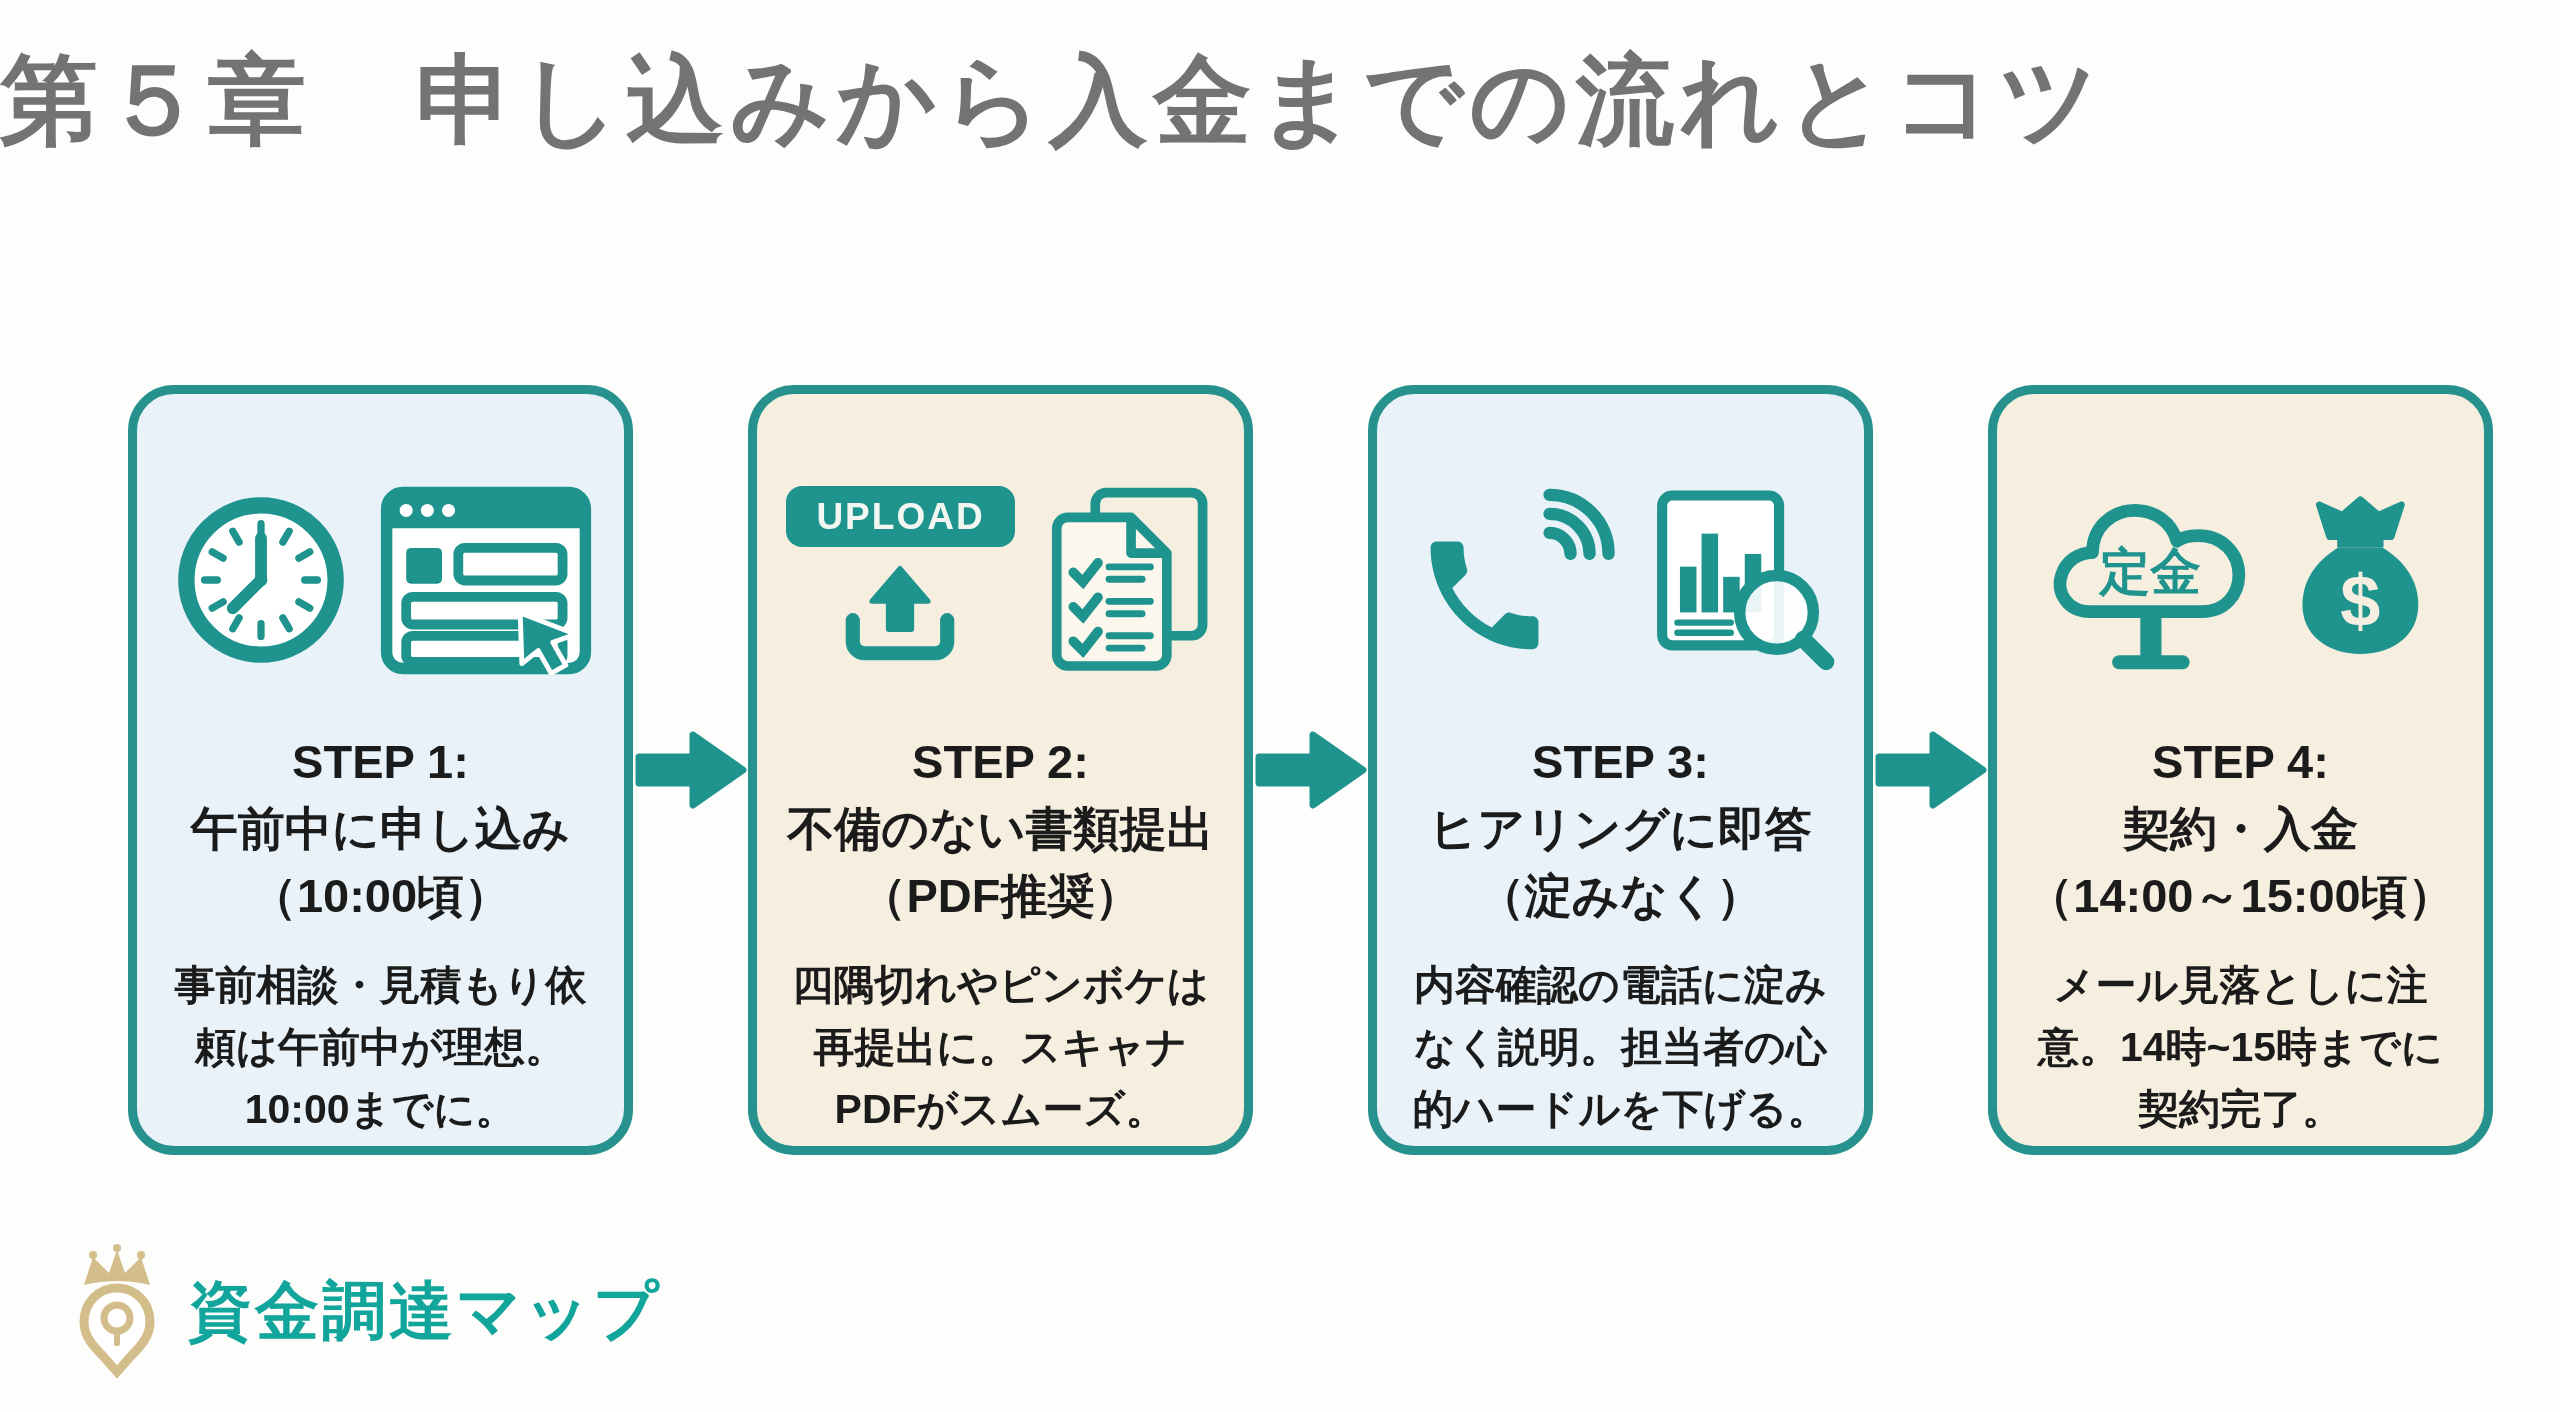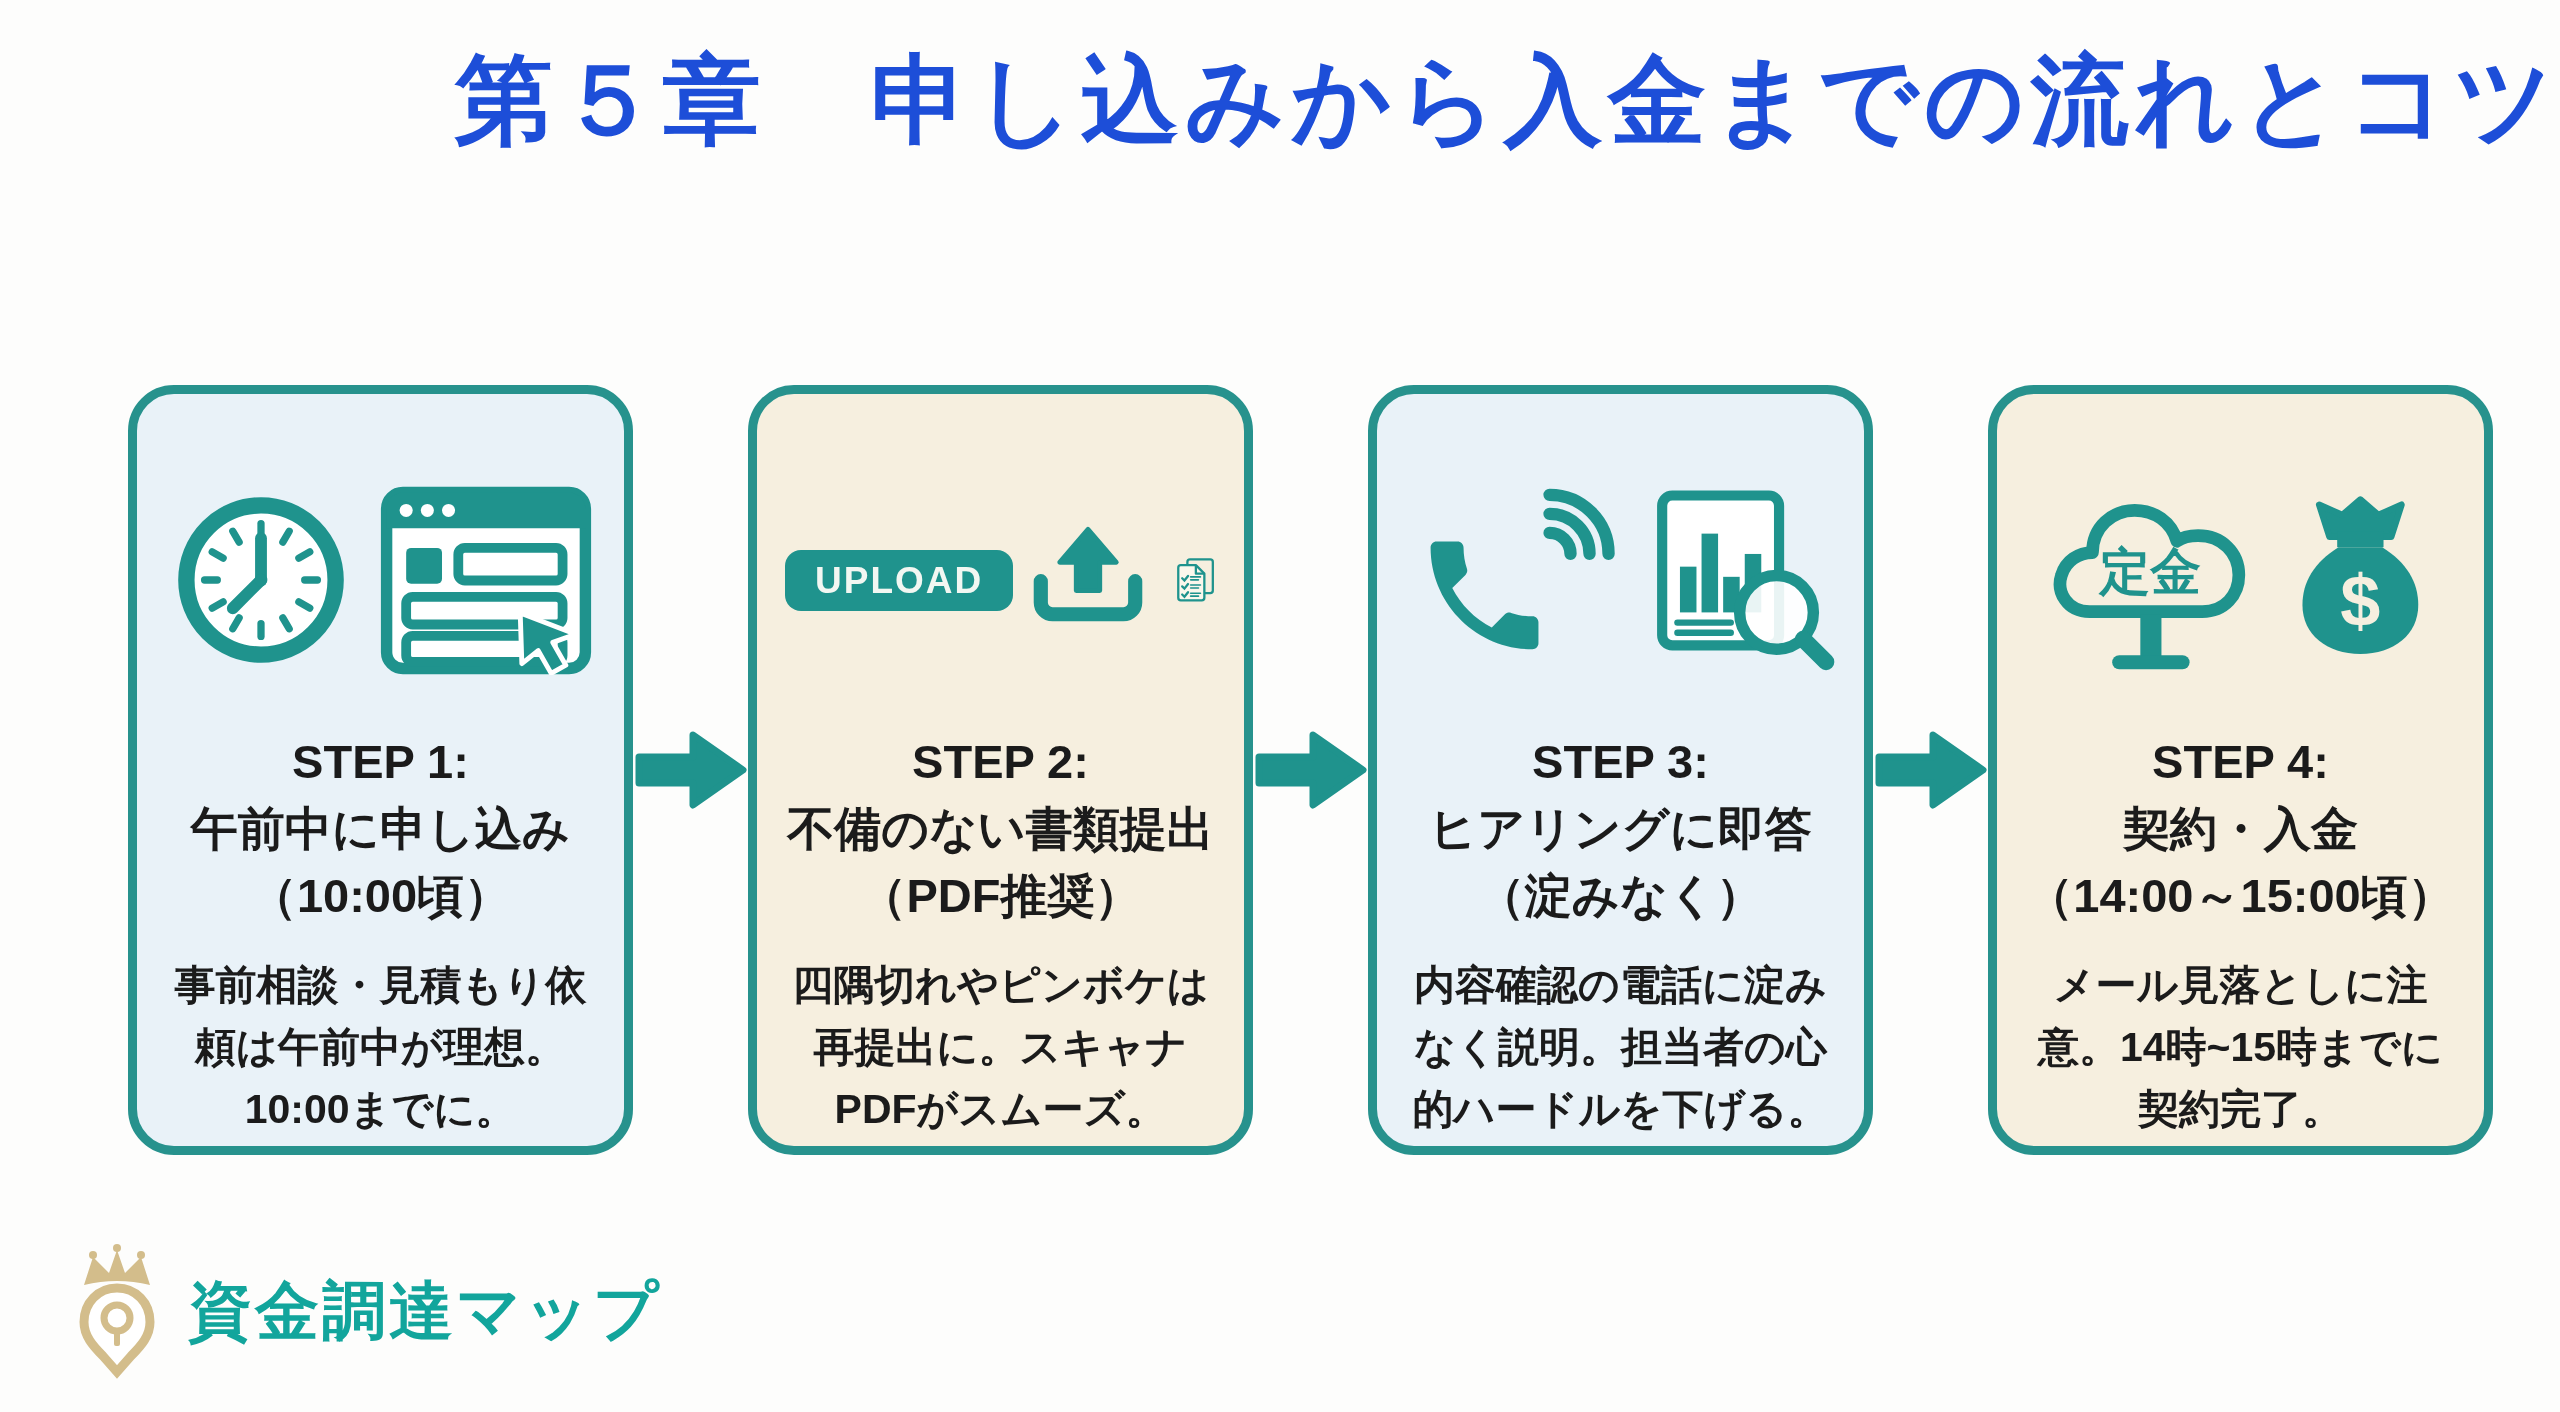--- a/index.html
+++ b/index.html
@@ -4,39 +4,39 @@
 <style>
   html,body{margin:0;padding:0;}
   body{
     width:2560px;height:1412px;position:relative;overflow:hidden;
     background:#fdfdfc;
     font-family:"Liberation Sans","DejaVu Sans",sans-serif;
     color:#1b1b1b;
   }
   .page-title{
     position:absolute;top:36px;left:0;width:2560px;
-    text-align:right;font-size:98px;font-weight:800;letter-spacing:6px;
-    color:#1d4ed8;white-space:nowrap;
+    text-align:left;font-size:98px;font-weight:800;letter-spacing:6px;
+    color:#737373;white-space:nowrap;
   }
   .flow{
     position:absolute;top:385px;left:128px;
     display:flex;align-items:center;
   }
   .card{
     box-sizing:border-box;width:505px;height:770px;
     border:9px solid #27928d;border-radius:46px;
     padding:52px 28px 0 28px;
     display:flex;flex-direction:column;
   }
   .card.blue{background:#e9f2f8;}
   .card.cream{background:#f6efdf;}
   .icon-row{
     height:268px;display:flex;align-items:center;justify-content:center;gap:28px;
   }
-  .upload-col{display:flex;flex-direction:row;align-items:center;gap:16px;}
+  .upload-col{display:flex;flex-direction:column;align-items:center;gap:16px;}
   .upload-badge{
     background:#1f938d;color:#f2f7f2;font-weight:800;font-size:37px;
     letter-spacing:2px;border-radius:16px;padding:12px 30px;line-height:1;
   }
   .step-heading{
     margin-top:14px;text-align:center;font-weight:800;font-size:47px;
     line-height:1.43;white-space:nowrap;
   }
   .step-body{
     margin-top:24px;font-weight:700;font-size:41px;line-height:1.52;

